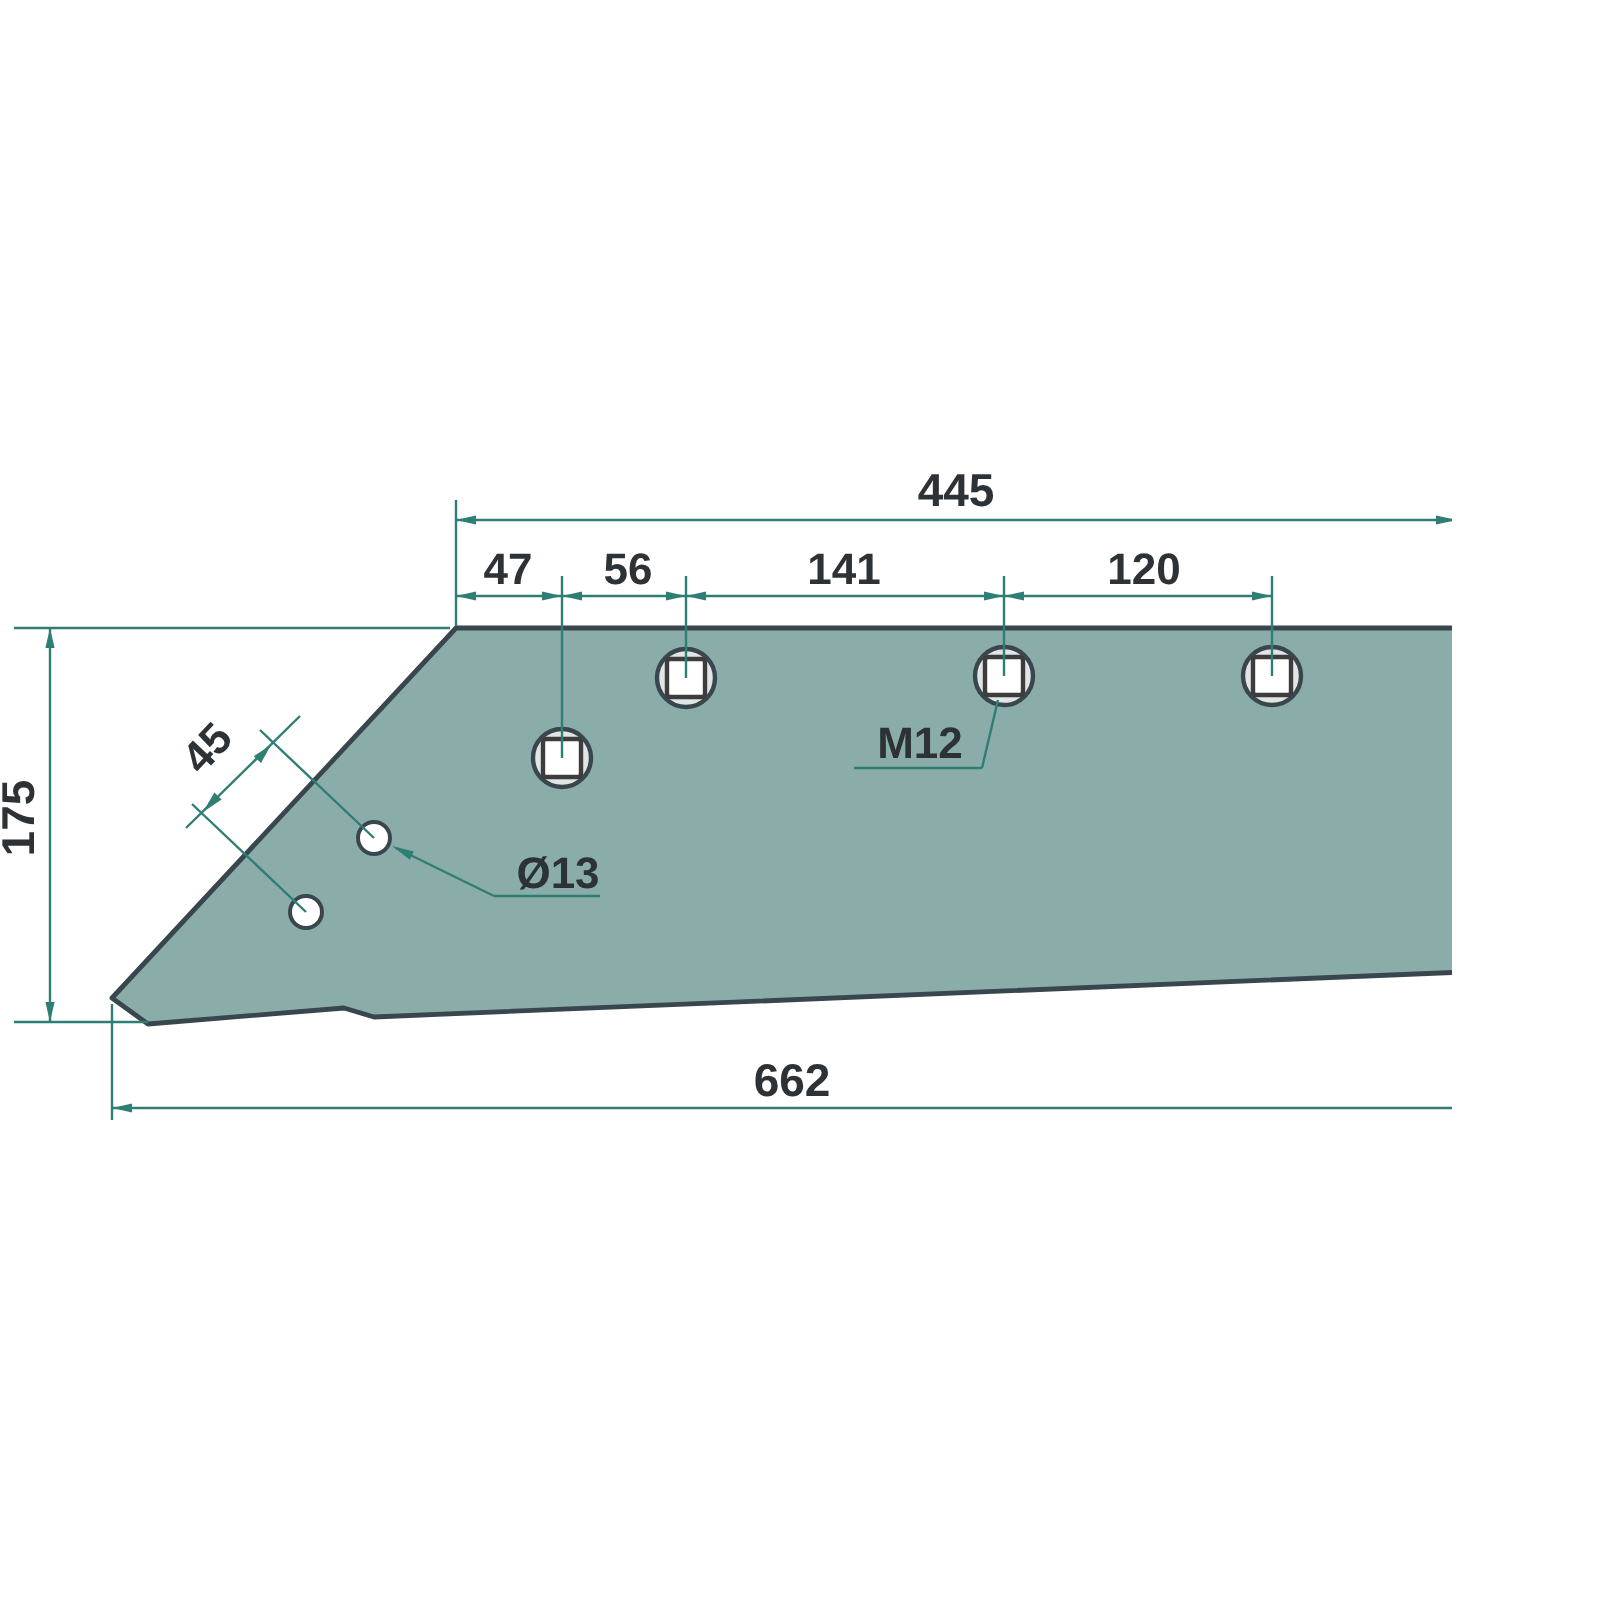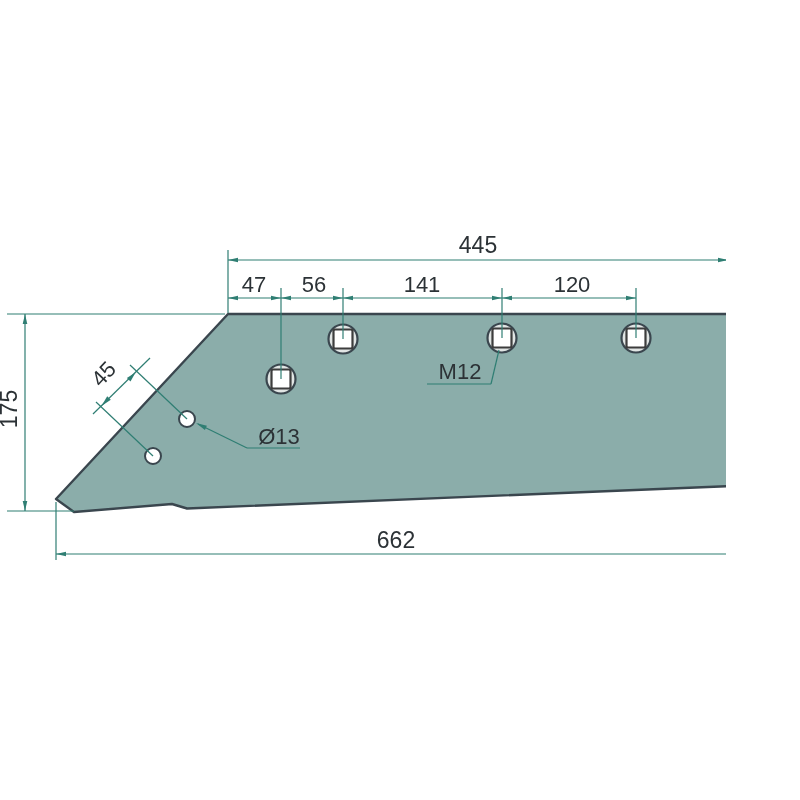--- a/index.html
+++ b/index.html
@@ -1,16 +1,16 @@
 <!DOCTYPE html>
 <html style="--plate-fill: #8badaa; --plate-outline: #3a464e; --dimension-line: #2f7e73; --dimension-text: #2c3236; --hole-ring-fill: #e1e5e4; --hole-fill: #ffffff; --square-outline: #3d3d3d;"><head>
 <meta charset="utf-8">
 <style>
   html,body{margin:0;padding:0;background:#ffffff;}
-  .stage{width:726px;height:800px;background:#ffffff;position:relative;overflow:hidden;}
+  .stage{width:726px;height:800px;background:#ffffff;position:relative;overflow:hidden;font-weight:bold;}
   svg{display:block;}
   .plate{fill:var(--plate-fill,#8badaa);stroke:var(--plate-outline,#3a464e);stroke-width:2.4;stroke-linejoin:round;}
   .dim{stroke:var(--dimension-line,#2f7e73);stroke-width:1.2;fill:none;stroke-linecap:butt;}
   .dim-arrow{fill:var(--dimension-line,#2f7e73);stroke:none;}
   .dim-text{fill:var(--dimension-text,#2c3236);font-family:"Liberation Sans",sans-serif;font-size:22px;}
   .dim-text-big{font-size:23px;}
   .hole-ring{fill:var(--hole-ring-fill,#e1e5e4);stroke:var(--plate-outline,#3a464e);stroke-width:2.2;}
   .hole-square{fill:var(--hole-fill,#ffffff);stroke:var(--square-outline,#3d3d3d);stroke-width:2.2;}
   .hole-round{fill:var(--hole-fill,#ffffff);stroke:var(--plate-outline,#3a464e);stroke-width:2;}
 </style>

